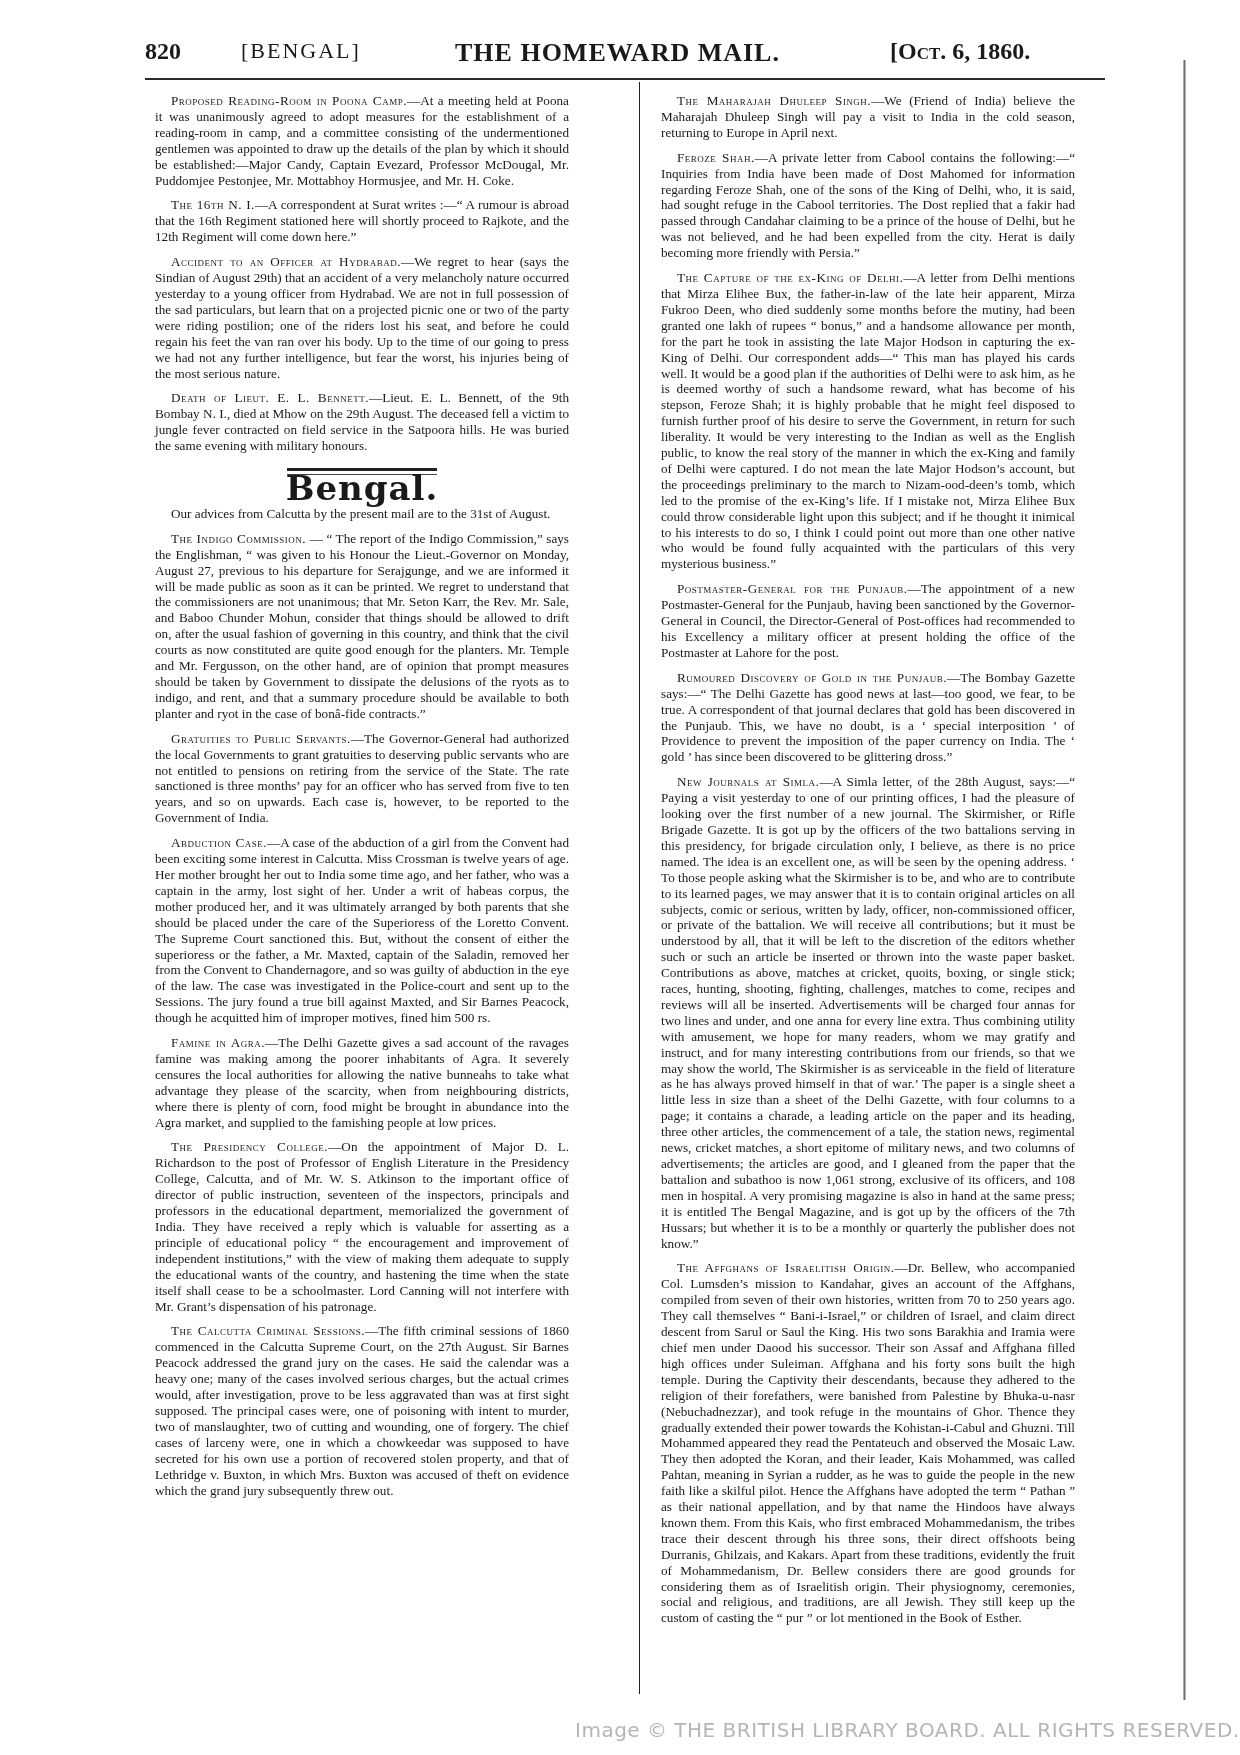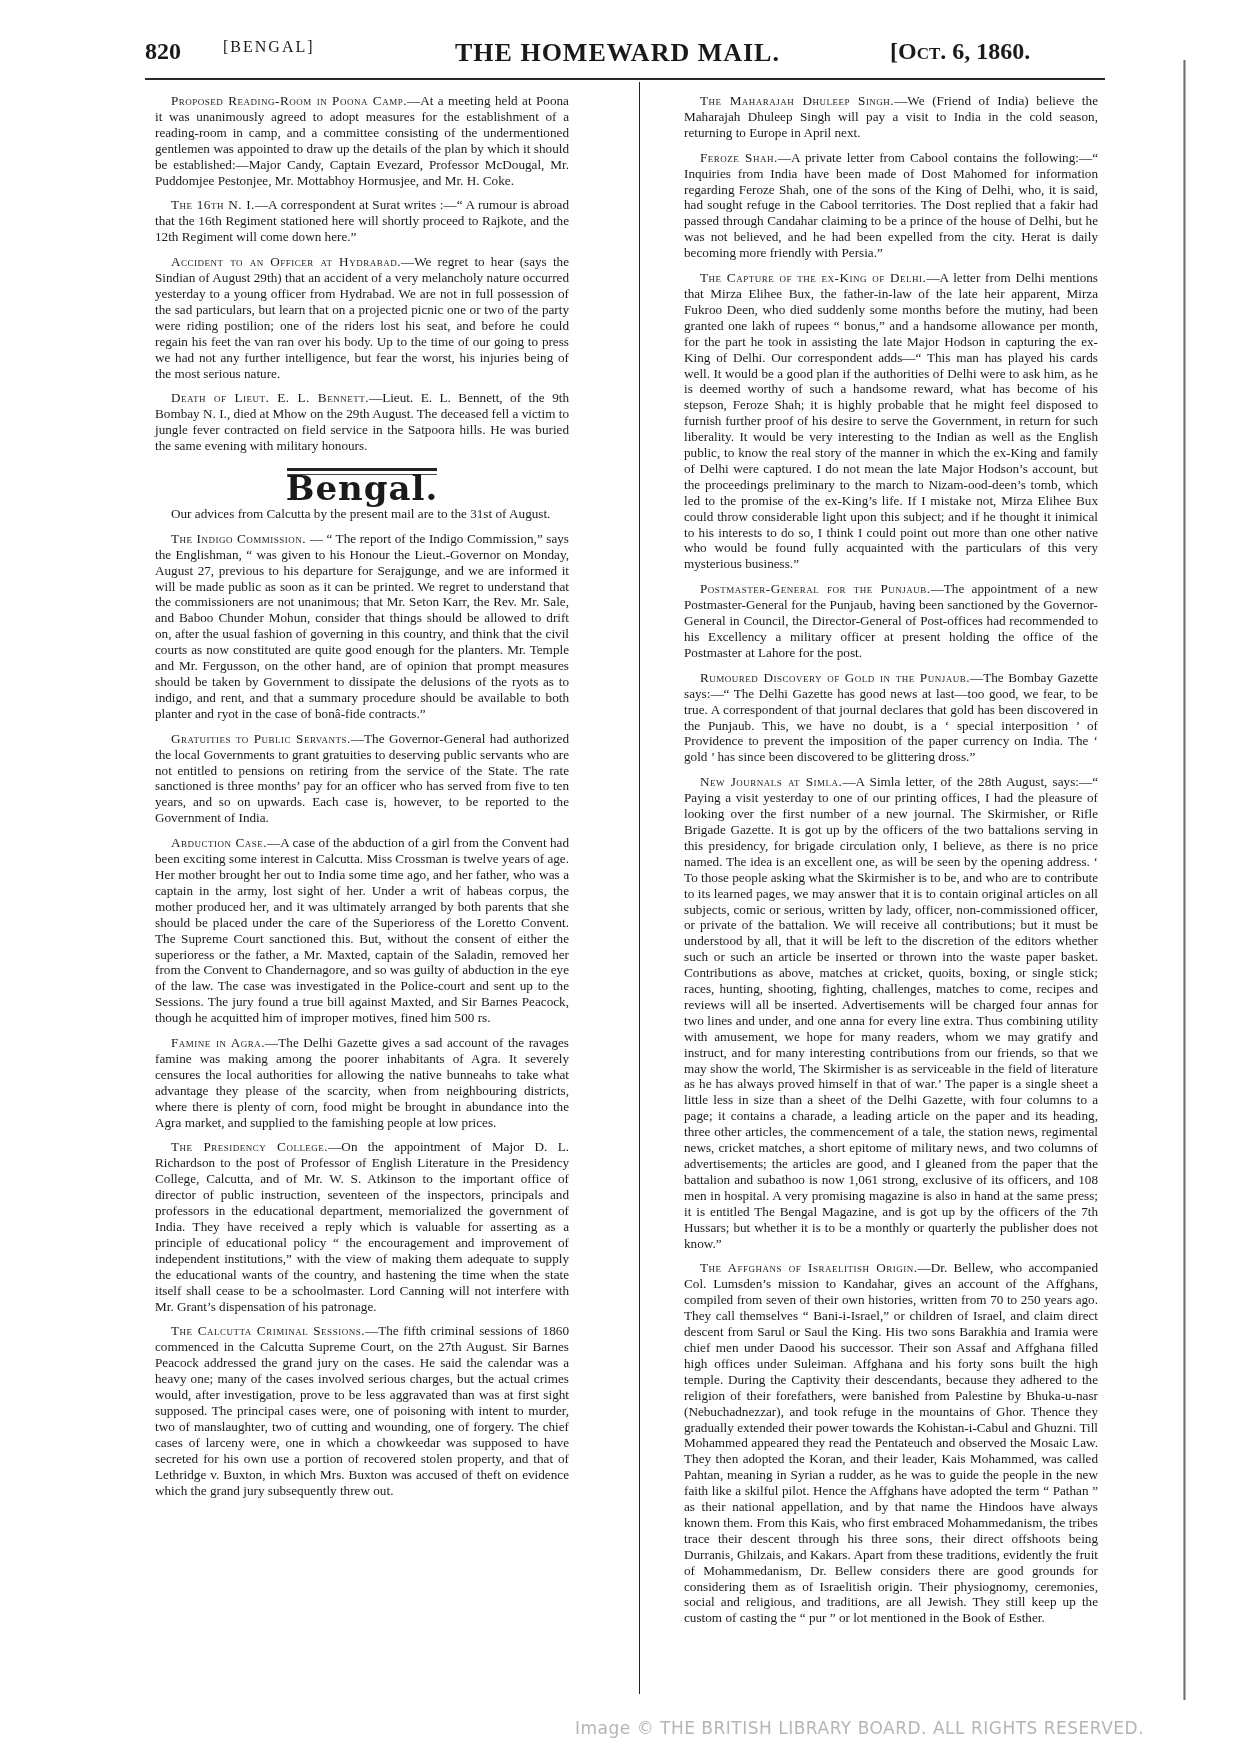--- a/index.html
+++ b/index.html
@@ -6,37 +6,37 @@
     body {
       width: 1240px; height: 1755px; background: #ffffff; position: relative; overflow: hidden;
       font-family: "DejaVu Serif", "Liberation Serif", serif; color: #1a1a1a;
     }
     .page-edge { position: absolute; left: 1183px; top: 60px; width: 3px; height: 1640px;
       background: linear-gradient(90deg, #c9c9c9, #6f6f6f, #d8d8d8); }
     .masthead { position: absolute; left: 145px; top: 38px; width: 960px; height: 32px;
       font-family: "Liberation Serif", serif; }
     .masthead span { position: absolute; top: 0; white-space: nowrap; }
     .mh-page { left: 0; font-size: 24px; font-weight: bold; }
-    .mh-section { left: 78px; font-size: 16px; letter-spacing: 2px; font-variant: small-caps; text-align: center; }
+    .mh-section { left: 96px; font-size: 22px; letter-spacing: 2px; font-variant: small-caps; text-align: center; }
     .mh-title { left: 310px; font-size: 26px; font-weight: bold; letter-spacing: 1px; }
     .mh-date { left: 745px; font-size: 24px; font-weight: bold; font-variant: small-caps; }
     .rule-top { position: absolute; left: 145px; top: 78px; width: 960px; height: 2px; background: #2a2a2a; }
     .col { position: absolute; top: 84px; width: 432px; font-family: "Liberation Serif", serif;
       font-size: 13.2px; line-height: 15.9px; text-align: justify; }
     .col-left { left: 146px; }
-    .col-right { left: 675px; }
+    .col-right { left: 652px; }
     .col-divider { position: absolute; left: 639px; top: 82px; width: 1px; height: 1612px; background: #222; }
     .para { margin: 9px; text-indent: 16px; hyphens: auto; }
     .para .head { font-variant: small-caps; letter-spacing: 0.5px; }
     .section-rule { width: 150px; margin: 14px auto 2px auto; height: 3px; border-top: 3px solid #222;
       border-bottom: 1px solid #444; }
     .section-title { text-align: center; font-family: "DejaVu Serif", serif; font-size: 34px; font-weight: bold;
       margin: 6px 0 8px 0; letter-spacing: 1px; }
     .copyright { position: absolute; left: 575px; top: 1718px; font-family: "DejaVu Sans", sans-serif;
-      font-size: 17px; color: #b5b5b5; letter-spacing: 0.5px; white-space: nowrap; }
+      font-size: 20px; color: #b5b5b5; letter-spacing: 0.5px; white-space: nowrap; }
   </style>
 </head>
 <body>
 
 <div class="page-edge"></div>
 
 <div class="masthead">
   <span class="mh-page">820</span>
   <span class="mh-section">[BENGAL]</span>
   <span class="mh-title">THE HOMEWARD MAIL.</span>

